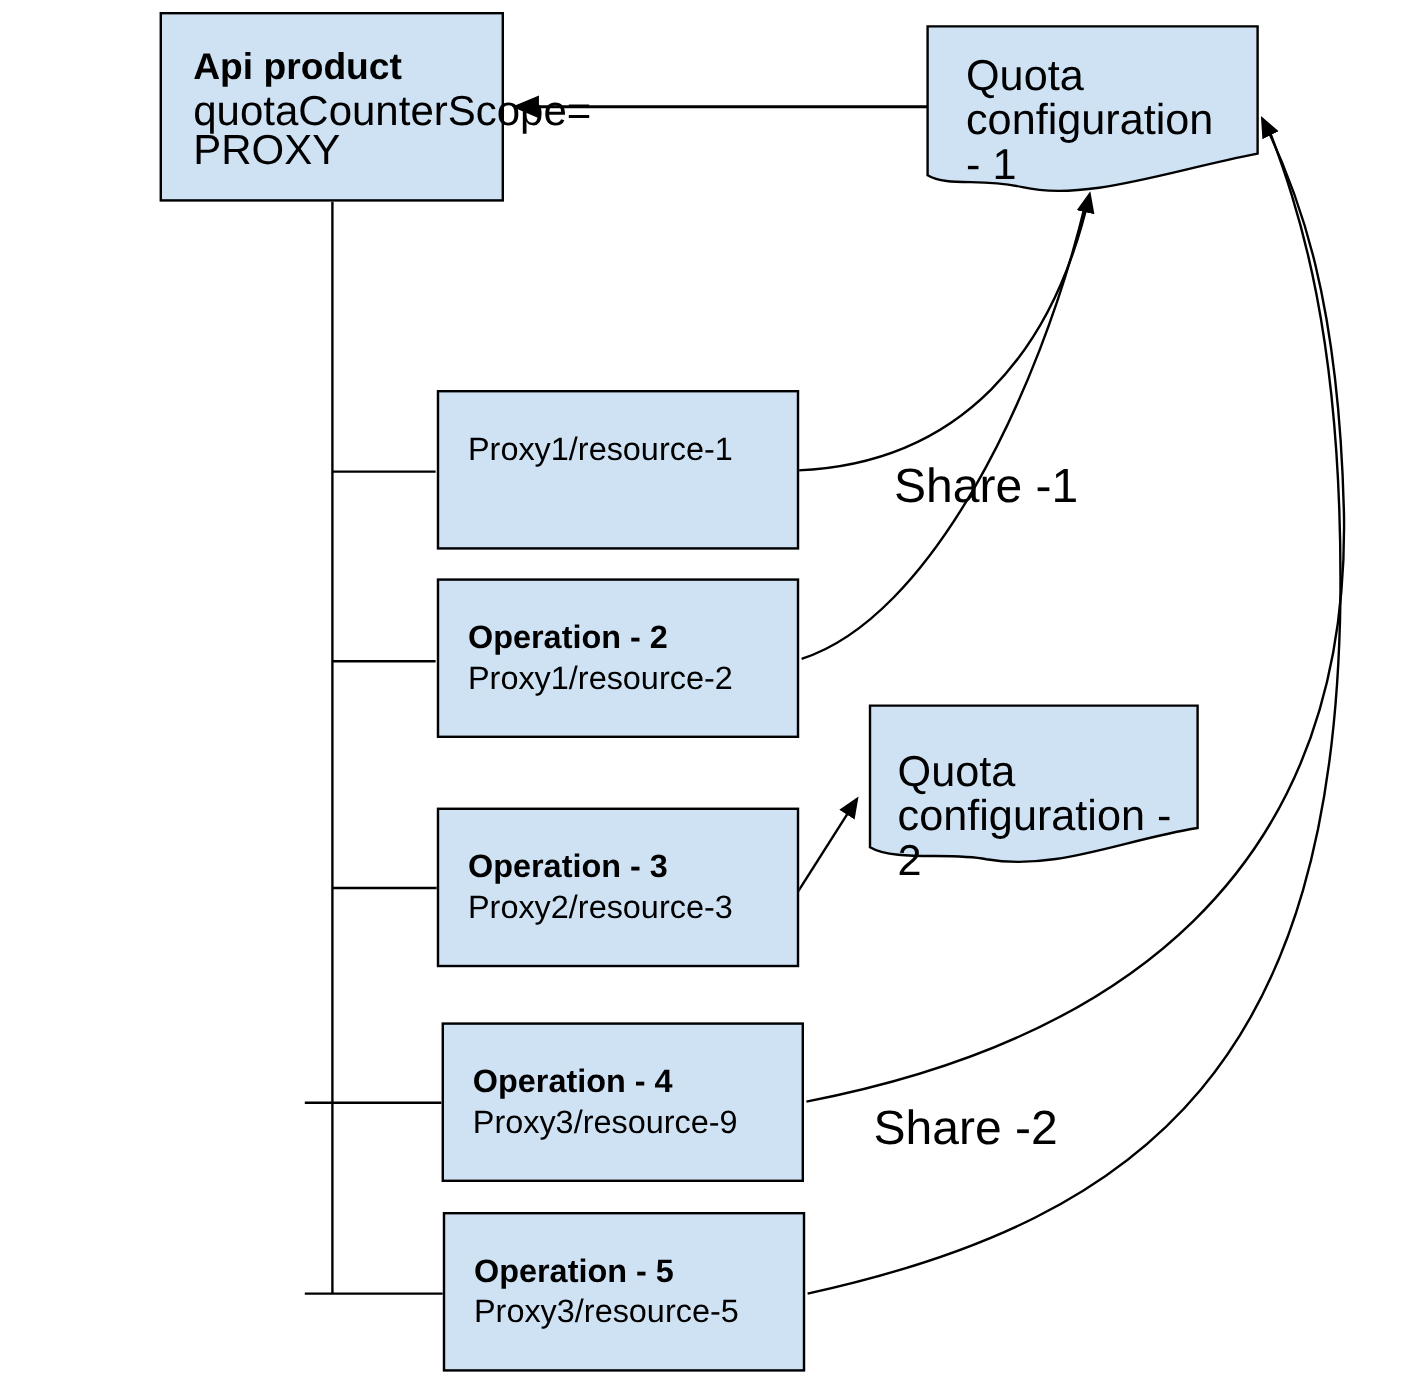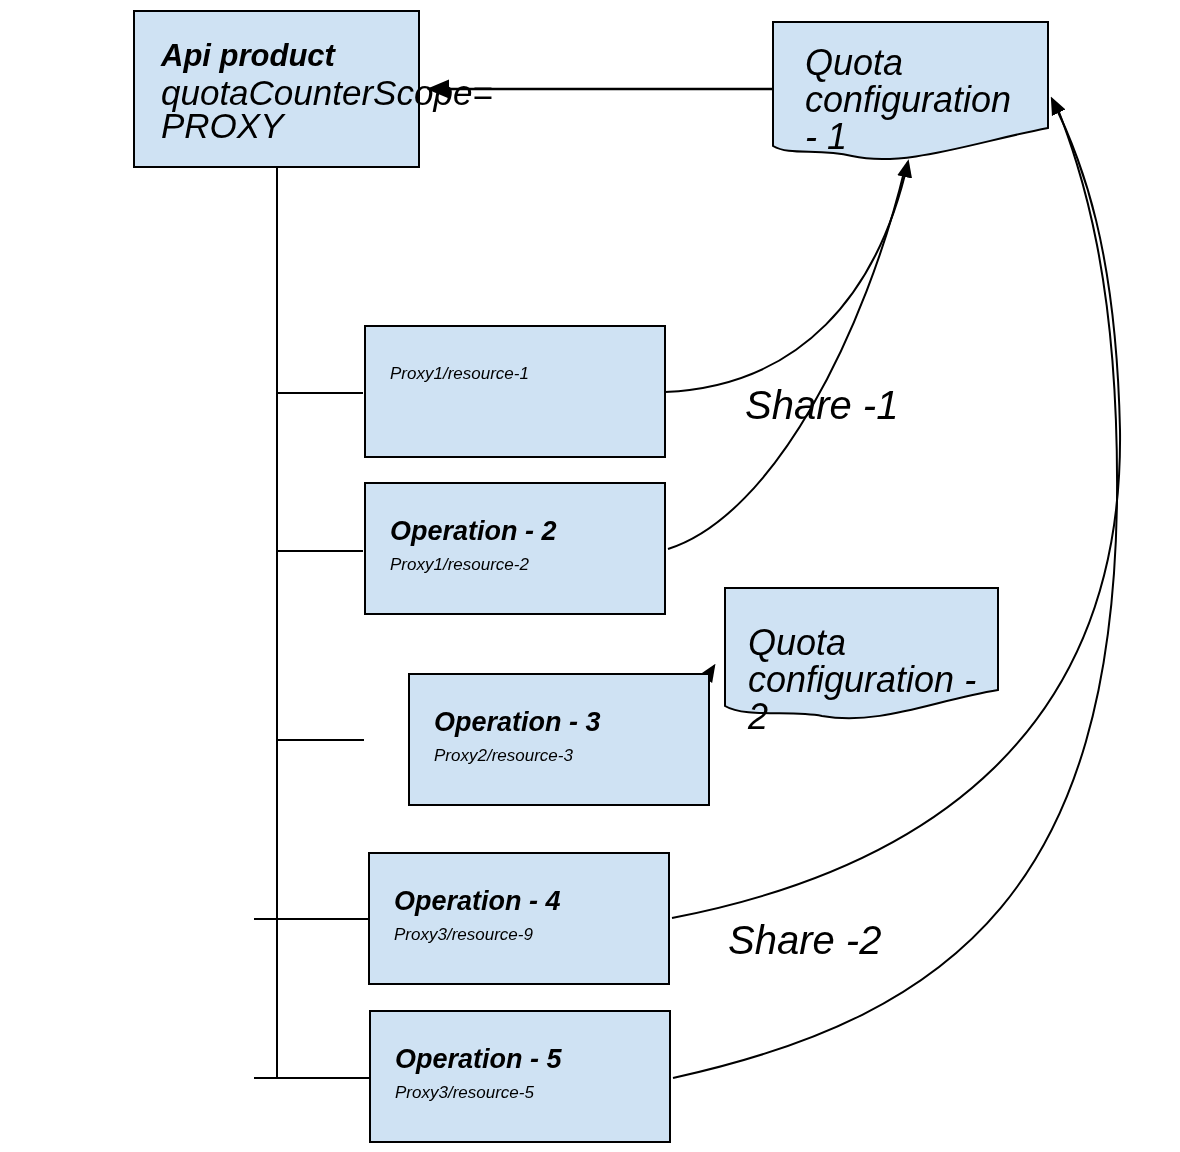--- a/index.html
+++ b/index.html
@@ -4,21 +4,20 @@
 <style>
   html, body { margin: 0; padding: 0; background: #ffffff; }
   .canvas {
     position: relative;
     width: 1180px;
     height: 1152px;
     background: var(--background, #ffffff);
     font-family: "Liberation Sans", sans-serif;
     color: #000;
     overflow: hidden;
-    font-style: italic;
   }
   svg.layer {
     position: absolute;
     left: 0; top: 0;
     width: 1180px; height: 1152px;
   }
   .connector {
     fill: none;
     stroke: var(--connector, #000000);
     stroke-width: 2.5;
@@ -37,24 +36,24 @@
     border: 2px solid var(--node-border, #000000);
   }
   .api-node {
     left: 133px; top: 10px; width: 287px; height: 158px;
     padding: 24px 0 0 26px;
   }
   .api-node .title { font-size: 31px; font-weight: bold; line-height: 40px; }
   .api-node .scope { font-size: 35px; line-height: 33px; }
   .op-node { width: 302px; height: 133px; padding: 30px 0 0 24px; }
   .op-node .title { font-size: 27px; font-weight: bold; line-height: 34px; }
-  .op-node .path { font-size: 17px; line-height: 34px; }
+  .op-node .path { font-size: 27px; line-height: 34px; }
   #op1 { left: 364px; top: 325px; }
   #op2 { left: 364px; top: 482px; }
-  #op3 { left: 364px; top: 673px; margin-left: 44px; }
+  #op3 { left: 364px; top: 673px; }
   #op4 { left: 368px; top: 852px; }
   #op5 { left: 369px; top: 1010px; }
   .doc-label {
     position: absolute;
     font-size: 36px;
     line-height: 37px;
   }
   #qc1-label { left: 805px; top: 44px; width: 228px; }
   #qc2-label { left: 748px; top: 624px; width: 238px; }
   .share-label {

